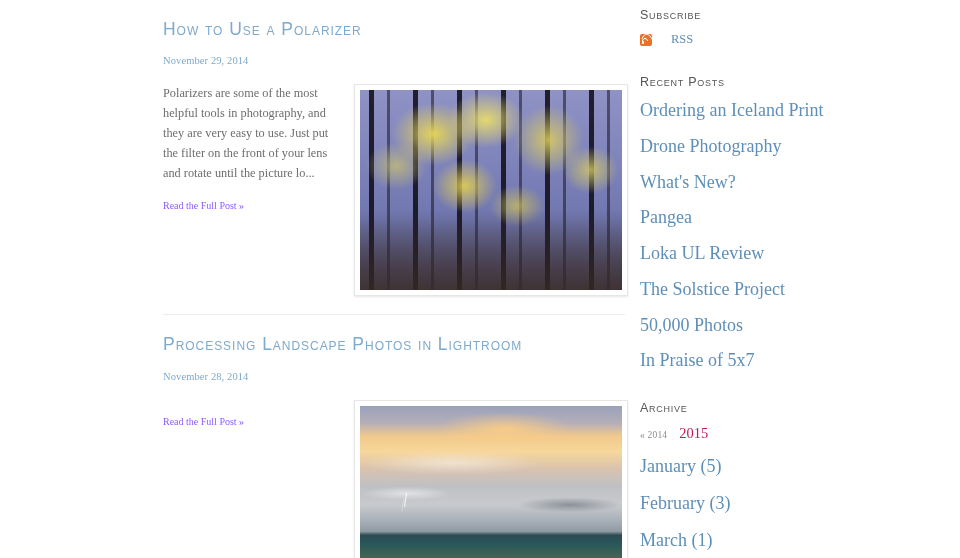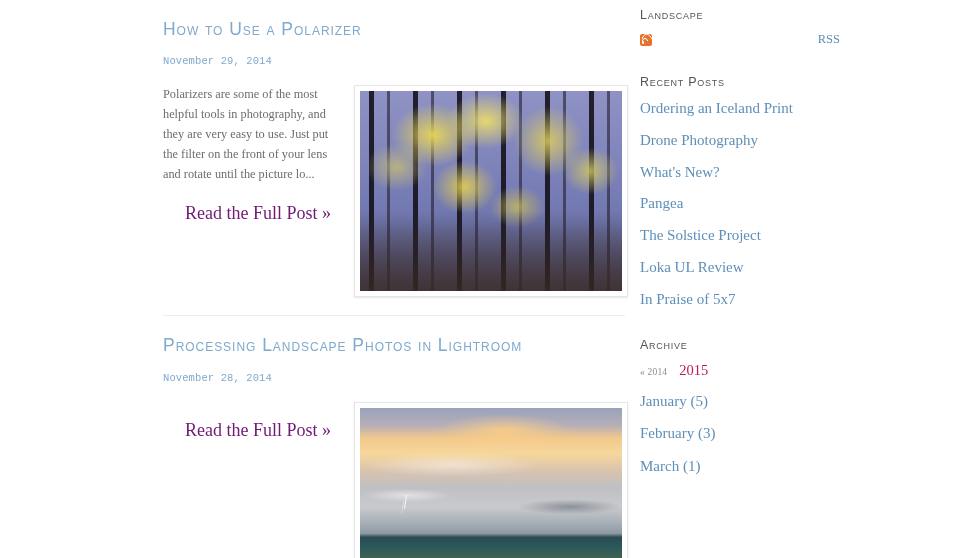--- a/index.html
+++ b/index.html
@@ -46,21 +46,21 @@
     letter-spacing: 0.055em;
     font-size: 17.5px;
     line-height: 1.1;
     color: #7fa9cd;
     margin: 0 0 14px 0;
     text-decoration: none;
     display: block;
   }
 
   .post-date {
-    font-family: Liberation Mono, monospace;
+    font-family: Liberation Serif, serif;
     font-size: 10.5px;
     color: #7fa9cd;
     margin: 16px 0 18px 0;
     letter-spacing: 0.01em;
   }
 
   .post-body {
     display: flex;
     align-items: flex-start;
     gap: 23px;
@@ -71,25 +71,24 @@
     flex: 0 0 168px;
     font-size: 12.3px;
     line-height: 1.62;
     color: #6d6d6d;
   }
 
   .post-text p { margin: 0; }
 
   .read-more {
     display: block;
-    font-size: 18px;
-    color: #701a75;
+    font-size: 10px;
+    color: #8b5cf6;
     text-decoration: none;
     margin-top: 14px;
-    text-align: right;
   }
 
   
   .photo-frame {
     background: #ffffff;
     padding: 5px;
     border: 1px solid #e6e6e6;
     box-shadow: 0 1px 2px rgba(0,0,0,0.10);
     box-sizing: border-box;
     display: inline-block;
@@ -193,23 +192,22 @@
     font-size: 12.5px;
     letter-spacing: 0.06em;
     color: #555555;
     margin: 0 0 10px 0;
     font-weight: 400;
   }
 
   .rss-row {
     display: flex;
     align-items: center;
-    gap: 13px;
+    gap: 19px;
     margin-bottom: 26px;
-    justify-content: space-between;
   }
   .rss-icon {
     width: 12px;
     height: 12px;
     background: #e8722c;
     border-radius: 2px;
     position: relative;
     flex: 0 0 12px;
     display: inline-block;
   }
@@ -233,21 +231,21 @@
     font-size: 12.5px;
     color: #5e8fb8;
     text-decoration: none;
   }
 
   .side-list { list-style: none; margin: 0; padding: 0; }
   .side-list li { margin: 0 0 12px 0; }
   .side-list li:last-child { margin-bottom: 0; }
   .side-link {
     font-family: "Liberation Serif", serif;
-    font-size: 15px;
+    font-size: 18px;
     line-height: 1.32;
     color: #5e8fb8;
     text-decoration: none;
     display: inline-block;
   }
 
   .block { margin-bottom: 28px; }
   .block.archive { margin-bottom: 0; }
 
   .year-row {
@@ -306,40 +304,41 @@
           <div class="photo photo-sea"></div>
         </div>
       </div>
     </div>
 
   </div>
 
   <div class="sidebar">
 
     <div class="block">
-      <h3 class="side-heading">Landscape</h3>
+      <h3 class="side-heading">Subscribe</h3>
       <div class="rss-row">
         <span class="rss-icon">
           <i class="dot"></i>
             <i class="w1"></i>
             <i class="w2"></i>
         </span>
         <a class="rss-link" href="#">RSS</a>
       </div>
     </div>
 
     <div class="block">
       <h3 class="side-heading">Recent Posts</h3>
       <ul class="side-list">
         <li><a class="side-link" href="#">Ordering an Iceland Print</a></li>
         <li><a class="side-link" href="#">Drone Photography</a></li>
         <li><a class="side-link" href="#">What's New?</a></li>
         <li><a class="side-link" href="#">Pangea</a></li>
+        <li><a class="side-link" href="#">Loka UL Review</a></li>
         <li><a class="side-link" href="#">The Solstice Project</a></li>
-        <li><a class="side-link" href="#">Loka UL Review</a></li>
+        <li><a class="side-link" href="#">50,000 Photos</a></li>
         <li><a class="side-link" href="#">In Praise of 5x7</a></li>
       </ul>
     </div>
 
     <div class="block archive">
       <h3 class="side-heading">Archive</h3>
       <div class="year-row">
         <a class="year-prev" href="#">« 2014</a>
         <span class="year-current">2015</span>
       </div>

